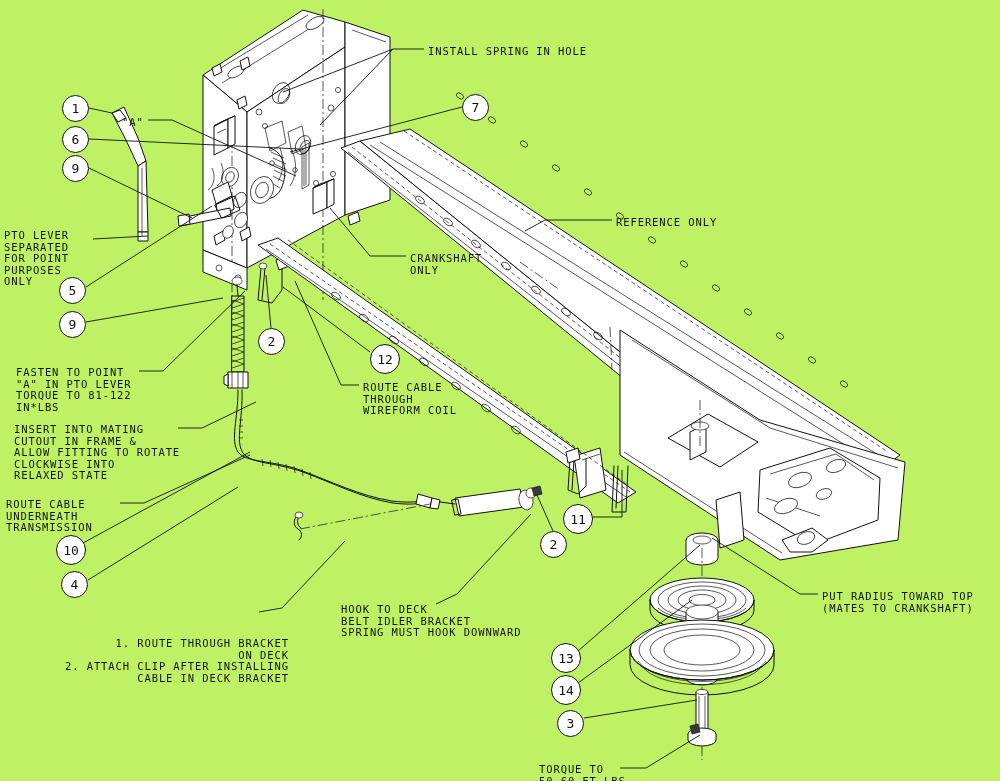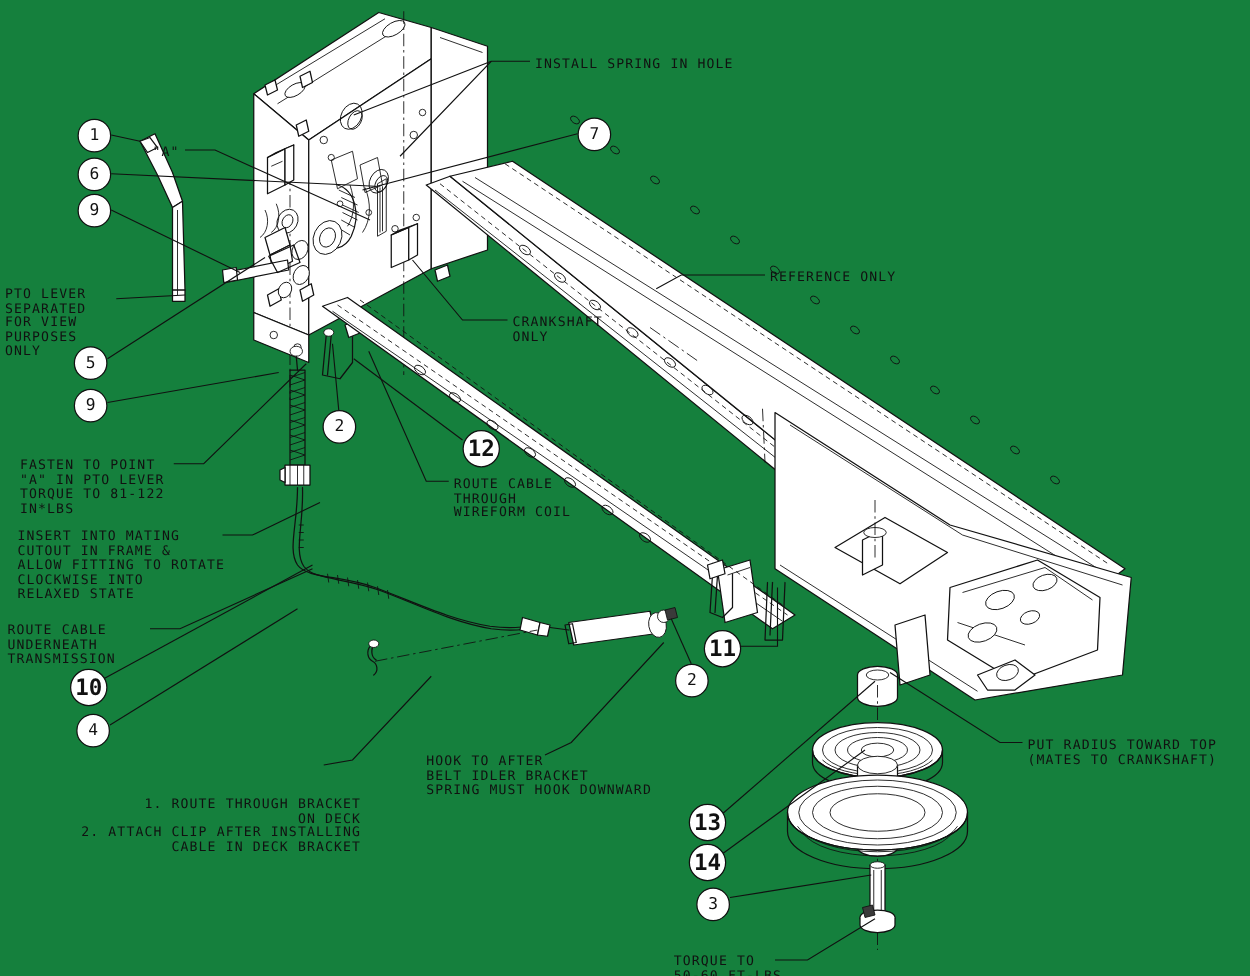--- a/index.html
+++ b/index.html
@@ -3,21 +3,21 @@
 <meta charset="utf-8">
 <style>
   html,body{margin:0;padding:0;background:#fff;}
   body{
     font-family:"DejaVu Sans Mono","Liberation Mono",monospace;
     -webkit-font-smoothing:none;
   }
   #sheet{
     position:relative;
     width:1000px;height:781px;
-    background:#15803d;
+    background:#bef264;
     overflow:hidden;
   }
   #art{position:absolute;left:0;top:0;width:1000px;height:781px;}
   
   .note{
     position:absolute;
     font-family:"DejaVu Sans Mono","Liberation Mono",monospace;
     font-size:10.5px;
     line-height:11.6px;
     letter-spacing:0.9px;
@@ -32,21 +32,21 @@
     border:1.3px solid #111;
     border-radius:50%;
     background:#fff;
     display:flex;align-items:center;justify-content:center;
     font-family:"DejaVu Sans Mono","Liberation Mono",monospace;
     font-size:13px;
     color:#111;
     letter-spacing:0;
     box-sizing:border-box;
   }
-  .balloon.w2{width:30px;height:30px;font-size:18px;font-weight:bold;}
+  .balloon.w2{width:30px;height:30px;font-size:13px;}
 </style>
 </head>
 <body>
 
 <div id="sheet">
 
   <svg id="art" viewBox="0 0 1000 781">
     <defs>
       <style>
         .s{fill:none;stroke:#111;stroke-width:1;stroke-linecap:round;stroke-linejoin:round;}
@@ -415,41 +415,41 @@
         <path d="M 584,718 L 697,700" class="ld"></path>
       </g>
   </svg>
 
   <div id="notes-layer">
       <div class="note" style="left: 428px; top: 46px;">INSTALL SPRING IN HOLE</div>
       <div class="note" style="left: 122px; top: 117px;">"A"</div>
       <div class="note" style="left: 616px; top: 217px;">REFERENCE ONLY</div>
       <div class="note" style="left: 4px; top: 230px;">PTO LEVER
 SEPARATED
-FOR VIEW
+FOR POINT
 PURPOSES
 ONLY</div>
       <div class="note" style="left: 410px; top: 253px;">CRANKSHAFT
 ONLY</div>
       <div class="note" style="left: 16px; top: 367px;">FASTEN TO POINT
 "A" IN PTO LEVER
 TORQUE TO 81-122
 IN*LBS</div>
       <div class="note" style="left: 363px; top: 382px;">ROUTE CABLE
 THROUGH
 WIREFORM COIL</div>
       <div class="note" style="left: 14px; top: 424px;">INSERT INTO MATING
 CUTOUT IN FRAME &amp;
 ALLOW FITTING TO ROTATE
 CLOCKWISE INTO
 RELAXED STATE</div>
       <div class="note" style="left: 6px; top: 499px;">ROUTE CABLE
 UNDERNEATH
 TRANSMISSION</div>
-      <div class="note" style="left: 341px; top: 604px;">HOOK TO AFTER
+      <div class="note" style="left: 341px; top: 604px;">HOOK TO DECK
 BELT IDLER BRACKET
 SPRING MUST HOOK DOWNWARD</div>
       <div class="note" style="left: 822px; top: 591px;">PUT RADIUS TOWARD TOP
 (MATES TO CRANKSHAFT)</div>
       <div class="note" style="left: 65px; top: 638px; text-align: right;">1. ROUTE THROUGH BRACKET
    ON DECK
 2. ATTACH CLIP AFTER INSTALLING
    CABLE IN DECK BRACKET</div>
       <div class="note" style="left: 539px; top: 764px;">TORQUE TO
 50-60 FT-LBS</div>

